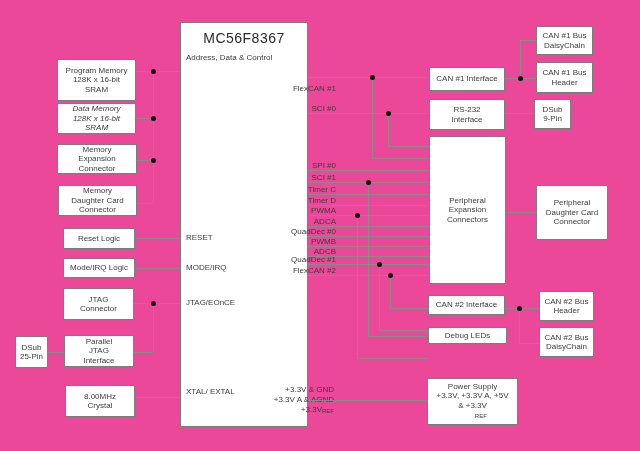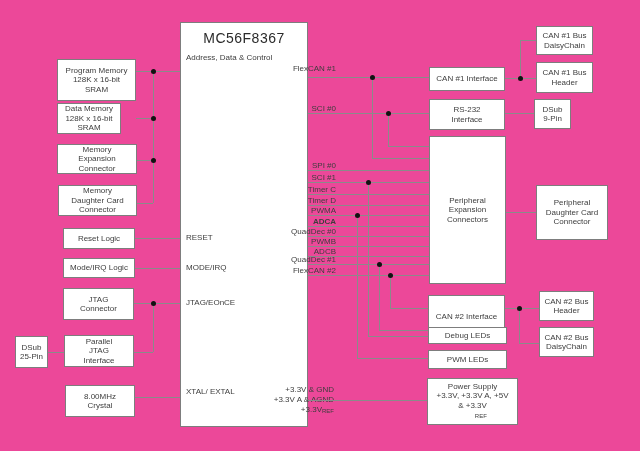--- a/index.html
+++ b/index.html
@@ -39,44 +39,44 @@
     <span>Control</span>
   </div>
   <span class="pin pin-l" style="top:233px;">RESET</span>
   <span class="pin pin-l" style="top:263px;">MODE/IRQ</span>
   <span class="pin pin-l" style="top:298px;">JTAG/EOnCE</span>
   <div class="pin pin-l multi2" style="top:386px;">
     <span>XTAL/</span>
     <span>EXTAL</span>
   </div>
 
-  <span class="pin pin-r" style="top:64px;margin-left:16px;">FlexCAN #1</span>
+  <span class="pin pin-r" style="top:84px;margin-left:16px;">FlexCAN #1</span>
   <span class="pin pin-r" style="top:104px;">SCI #0</span>
   <span class="pin pin-r" style="top:161px;">SPI #0</span>
   <span class="pin pin-r" style="top:173px;">SCI #1</span>
   <span class="pin pin-r" style="top:185px;">Timer C</span>
   <span class="pin pin-r" style="top:196px;">Timer D</span>
   <span class="pin pin-r" style="top:206px;text-align:right;">PWMA</span>
-  <span class="pin pin-r" style="top:217px;font-weight:bold;">ADCA</span>
+  <span class="pin pin-r" style="top:217px;">ADCA</span>
   <span class="pin pin-r" style="top:227px;">QuadDec #0</span>
   <span class="pin pin-r" style="top:237px;">PWMB</span>
   <span class="pin pin-r" style="top:247px;">ADCB</span>
   <span class="pin pin-r" style="top:255px;">QuadDec #1</span>
   <span class="pin pin-r" style="top:266px;">FlexCAN #2</span>
 
   <span class="pin pin-pwr" style="top:385px;">+3.3V &amp; GND</span>
   <span class="pin pin-pwr" style="top:395px;">+3.3V A &amp; AGND</span>
   <span class="pin pin-pwr" style="top:405px;"><span>+3.3V</span><sub class="rf">REF</sub></span>
 
   <div class="box" style="left:57px;top:59px;width:79px;height:42px;">
     <span>Program Memory</span>
     <span>128K x 16-bit</span>
     <span>SRAM</span>
   </div>
-  <div class="box" style="left:57px;top:103px;width:64px;height:31px;">
+  <div class="box" style="left:57px;top:103px;width:79px;height:31px;font-style:italic;">
     <span>Data Memory</span>
     <span>128K x 16-bit</span>
     <span>SRAM</span>
   </div>
   <div class="box" style="left:57px;top:144px;width:80px;height:30px;">
     <span>Memory</span>
     <span>Expansion</span>
     <span>Connector</span>
   </div>
   <div class="box" style="left:58px;top:185px;width:79px;height:31px;">
@@ -113,28 +113,25 @@
   </div>
   <div class="box" style="left:429px;top:99px;width:76px;height:31px;">
     <span>RS-232</span>
     <span>Interface</span>
   </div>
   <div class="box" style="left:429px;top:136px;width:77px;height:148px;">
     <span>Peripheral</span>
     <span>Expansion</span>
     <span>Connectors</span>
   </div>
-  <div class="box" style="left:428px;top:295px;width:77px;height:43px;">
+  <div class="box" style="left:428px;top:295px;width:77px;height:20px;">
     <span>CAN #2 Interface</span>
   </div>
   <div class="box" style="left:428px;top:327px;width:79px;height:17px;">
     <span>Debug LEDs</span>
-  </div>
-  <div class="box" style="left:428px;top:350px;width:79px;height:19px;">
-    <span>PWM LEDs</span>
   </div>
   <div class="box" style="left:427px;top:378px;width:91px;height:47px;">
     <span>Power Supply</span>
     <span>+3.3V, +3.3V A, +5V</span>
     <span><span>&amp; +3.3V</span><sub class="rf">REF</sub></span>
   </div>
 
   <div class="box" style="left:536px;top:26px;width:57px;height:29px;">
     <span>CAN #1 Bus</span>
     <span>DaisyChain</span>

